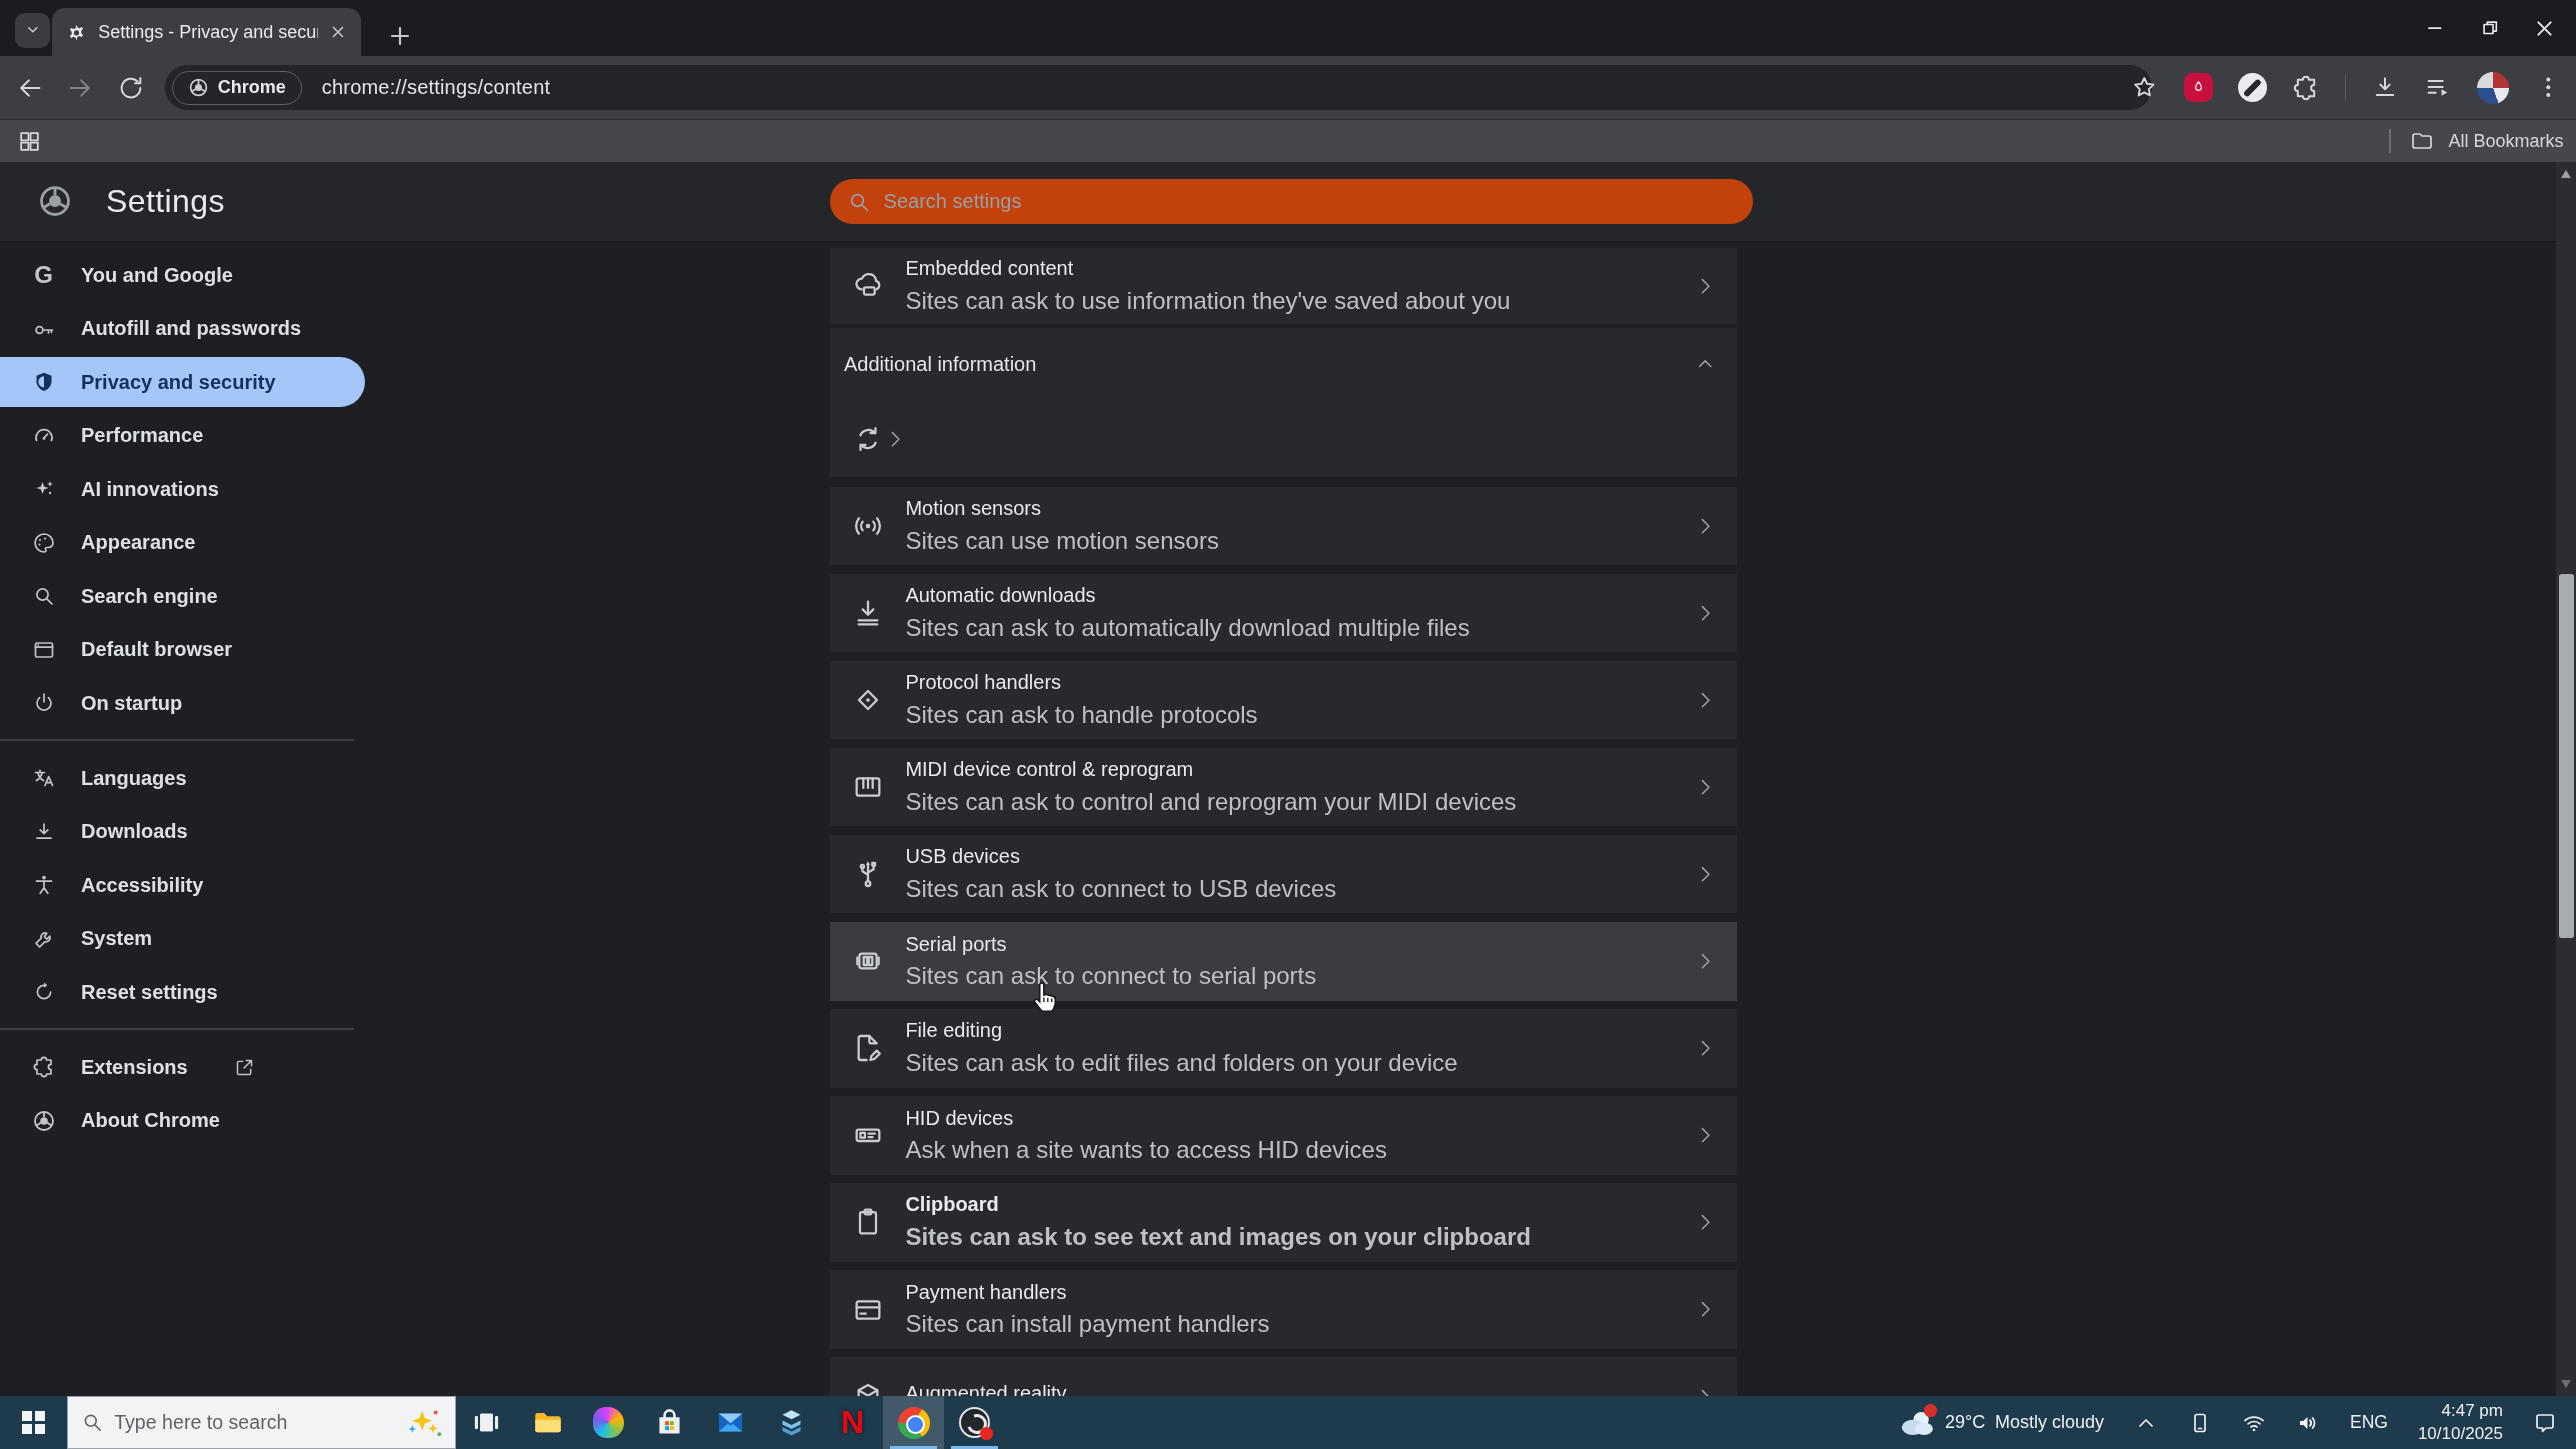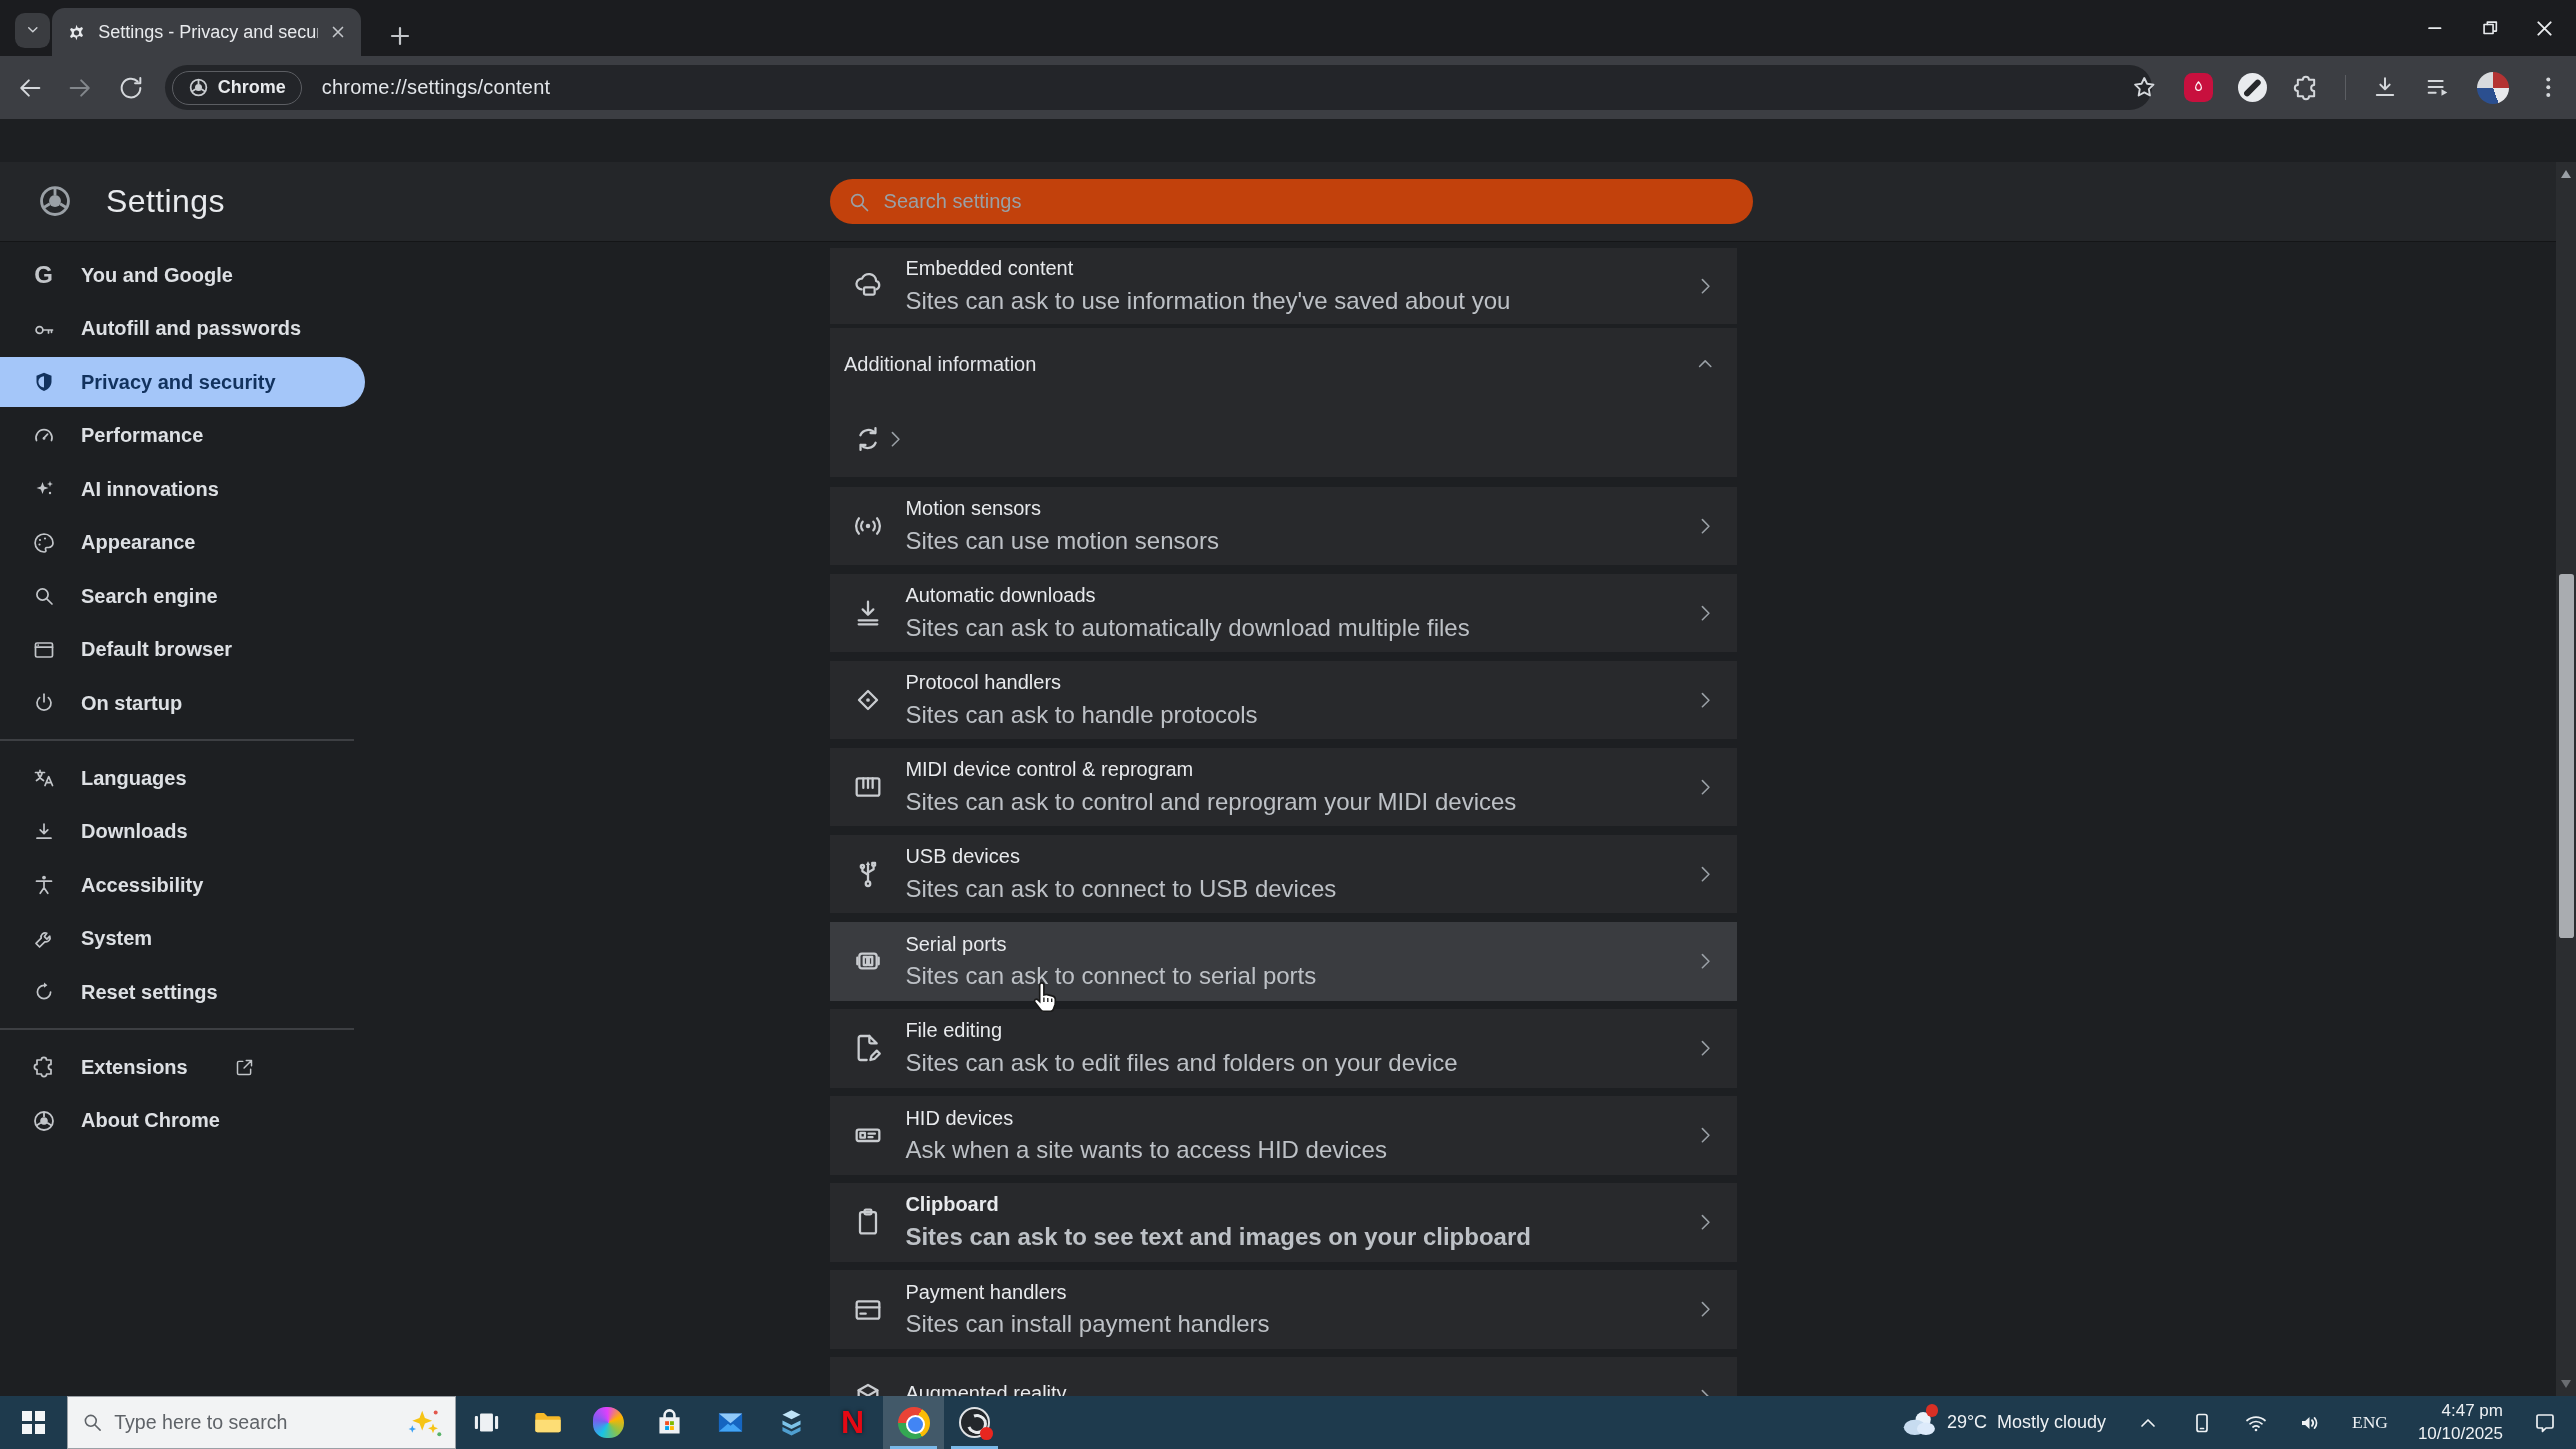--- a/index.html
+++ b/index.html
@@ -118,21 +118,21 @@
   .obsball::after { content: ""; position: absolute; right: -4.9px; bottom: -3.5px; width: 12.6px; height: 12.6px;
     border-radius: 50%; background: #e8261f; }
   .netflixN { font-size: 32px; font-weight: 800; color: #e50914; text-shadow: 0 0 4.2px rgba(0,0,0,.6); }
   .copilot { width: 31px; height: 31px; border-radius: 44% 56% 52% 48%;
     background: conic-gradient(from 210deg, #19c3e5, #7a5cf0, #e040fb, #ffb300, #8bc34a, #19c3e5); }
   .ttray { margin-left: auto; display: flex; align-items: center; gap: 30px; padding-right: 19px; color: #eef1f4; }
   .weather { display: flex; align-items: center; gap: 9.8px; font-size: 18px; }
   .cloudwrap { position: relative; width: 36px; height: 31px; }
   .badge { position: absolute; right: -1.4px; top: -2.8px; width: 12.6px; height: 12.6px; border-radius: 50%; background: #d93025; }
   .trayico { width: 24px; height: 24px; color: #eef1f4; }
-  .lang { font-size: 17.5px; font-family: Liberation Serif, serif; }
+  .lang { font-size: 17.5px; }
   .clock { text-align: right; font-size: 17px; line-height: 1.3; }
 
   
   .cursor { position: absolute; left: 1028px; top: 979px; width: 36px; height: 36px; z-index: 99; }
 </style>
 </head>
 <body>
 
 <div class="screen">
 
@@ -241,20 +241,37 @@
       <div class="tico">
         <svg width="26.6" height="26.6" viewBox="0 0 24 24" fill="currentColor">
             <circle cx="12" cy="5" r="1.8"></circle>
             <circle cx="12" cy="12" r="1.8"></circle>
             <circle cx="12" cy="19" r="1.8"></circle>
           </svg>
       </div>
     </div>
   </div>
 
+  <div class="bookmarks">
+    <div class="grid-ic">
+      <svg class="stk" width="25" height="25" viewBox="0 0 24 24" stroke-width="2">
+          <rect x="4" y="4" width="7" height="7"></rect>
+          <rect x="13" y="4" width="7" height="7"></rect>
+          <rect x="4" y="13" width="7" height="7"></rect>
+          <rect x="13" y="13" width="7" height="7"></rect>
+        </svg>
+    </div>
+    <div class="bm-right">
+      <div class="bm-sep"></div>
+      <svg class="stk" width="24" height="24" viewBox="0 0 24 24" stroke-width="2">
+          <path d="M3 7a2 2 0 0 1 2-2h5l2 2h7a2 2 0 0 1 2 2v8a2 2 0 0 1-2 2H5a2 2 0 0 1-2-2z"></path>
+        </svg>
+      <span>All Bookmarks</span>
+    </div>
+  </div>
 
   <div class="sheader">
     <div class="slogo">
       <svg width="34" height="34" viewBox="0 0 24 24">
         <circle cx="12" cy="12" r="9.5" fill="none" stroke="#9aa0a6" stroke-width="2"></circle>
         <circle cx="12" cy="12" r="4.2" fill="#9aa0a6"></circle>
         <path d="M12 2.5v5.3M3.8 16.8l4.6-2.9M20.2 16.8l-4.6-2.9" stroke="#9aa0a6" stroke-width="2"></path>
       </svg>
     </div>
     <div class="stitle">Settings</div>

